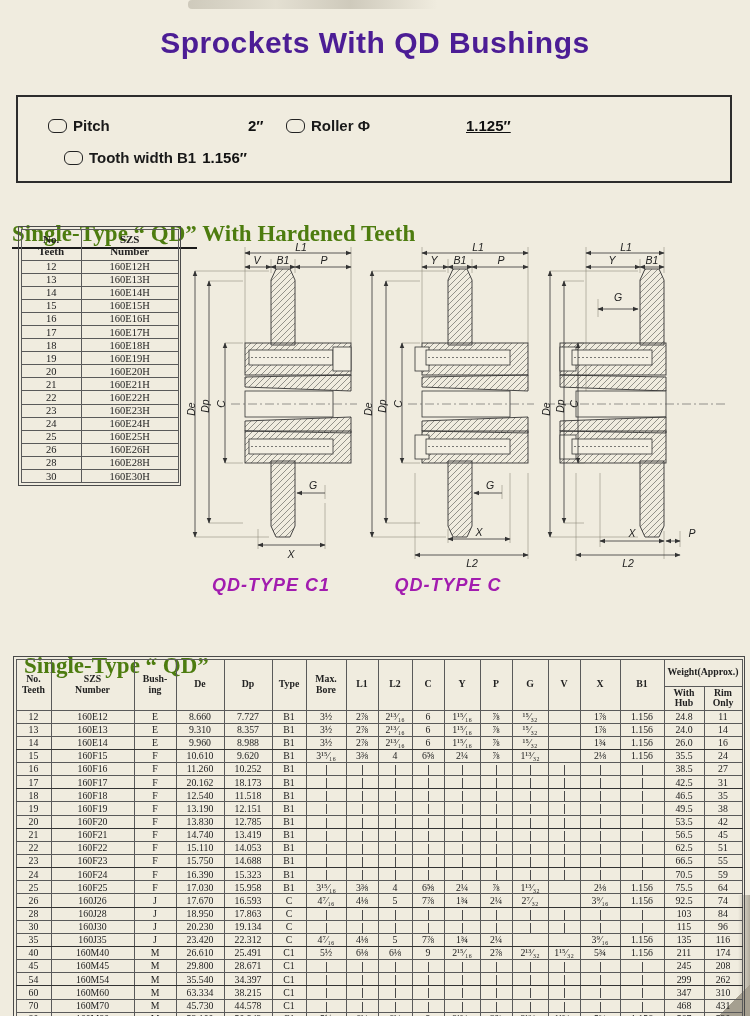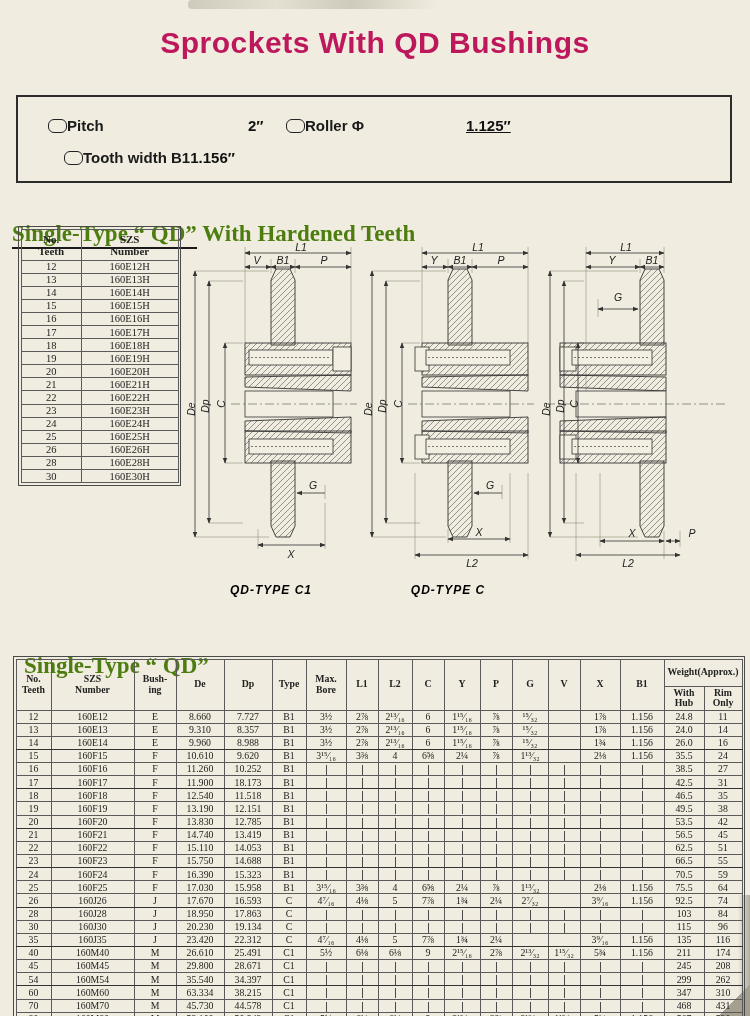--- a/index.html
+++ b/index.html
@@ -10,25 +10,25 @@
     color:#1c1c1c;
   }
   .ghost{position:absolute;left:188px;top:0;width:250px;height:9px;border-radius:4px;
     background:linear-gradient(90deg,#b3ae9f,#d9d5c7 35%,#b3ae9f 65%,rgba(0,0,0,0));opacity:.55;}
   .edge-right{position:absolute;right:0;top:895px;width:12px;height:121px;
     background:linear-gradient(90deg,rgba(0,0,0,0),#b1ac9e);}
   .corner-fold{position:absolute;right:0;top:984px;width:34px;height:32px;
     background:linear-gradient(135deg,rgba(0,0,0,0) 52%,#a59f90 52%);}
   .page-title{
     position:absolute;left:0;top:26px;width:750px;text-align:center;
-    font-size:30px;font-weight:bold;letter-spacing:.5px;color:#be185d;
+    font-size:30px;font-weight:bold;letter-spacing:.5px;color:#4c1d95;
   }
   
   .spec-box{position:absolute;left:16px;top:95px;width:712px;height:84px;border:2px solid #2c2c2c;}
-  .spec-item{position:absolute;display:flex;align-items:center;gap:0;}
+  .spec-item{position:absolute;display:flex;align-items:center;gap:6px;}
   .spec-bullet{width:17px;height:12px;border:1.6px solid #222;border-radius:6px;flex:0 0 auto;}
   .spec-label{font-size:15px;font-weight:bold;color:#1a1a1a;white-space:nowrap;}
   .spec-value{font-size:15px;font-weight:bold;color:#111;}
   #spec-pitch{left:30px;top:20px;}
   #spec-pitch .spec-value{position:absolute;left:200px;top:0;}
   #spec-roller{left:268px;top:20px;}
   #spec-roller .spec-value{position:absolute;left:180px;top:0;text-decoration:underline;}
   #spec-tooth{left:30px;top:52px;padding-left:16px;}
   
   .section-heading{
@@ -48,22 +48,22 @@
   .hard-wrap{position:absolute;left:18px;top:226px;}
   .hard-table{width:158px;}
   .hard-table th{font-size:11px;line-height:12px;height:28px;}
   .hard-table td{font-size:10.5px;height:12.1px;line-height:11px;padding:0;}
   
   .diagram{position:absolute;top:243px;}
   #diagram-0{left:183px;width:176px;}
   #diagram-1{left:360px;width:176px;}
   #diagram-2{left:540px;width:192px;}
   .diagram .caption{
-    text-align:center;font-style:italic;font-weight:600;font-size:12px;
-    letter-spacing:1px;color:#000000;margin-top:10px;
+    text-align:center;font-style:italic;font-weight:600;font-size:18px;
+    letter-spacing:1px;color:#a21caf;margin-top:2px;
   }
   .dim{stroke:#333;stroke-width:.8;fill:none;}
   .ext{stroke:#8a8578;stroke-width:.55;fill:none;}
   .shape{stroke:#333;stroke-width:.9;}
   .slot{fill:#f2eee2;stroke:#333;stroke-width:.8;}
   .dot{stroke:#444;stroke-width:.7;stroke-dasharray:2 2;fill:none;}
   .cl{stroke:#555;stroke-width:.6;stroke-dasharray:9 3 2 3;fill:none;}
   .dlabel{font-family:"Liberation Sans","DejaVu Sans",sans-serif;font-size:10.5px;font-style:italic;fill:#222;}
   
   .qd-wrap{position:absolute;left:13px;top:656px;}
@@ -487,21 +487,21 @@
           <td><span class="ditto"></span></td>
           <td><span class="ditto"></span></td>
           <td><span class="ditto"></span></td>
           <td>38.5</td>
           <td>27</td>
         </tr>
         <tr class="grp-end">
           <td>17</td>
           <td>160F17</td>
           <td>F</td>
-          <td>11.900</td>
+          <td>20.162</td>
           <td>18.173</td>
           <td>B1</td>
           <td><span class="ditto"></span></td>
           <td><span class="ditto"></span></td>
           <td><span class="ditto"></span></td>
           <td><span class="ditto"></span></td>
           <td><span class="ditto"></span></td>
           <td><span class="ditto"></span></td>
           <td><span class="ditto"></span></td>
           <td><span class="ditto"></span></td>

